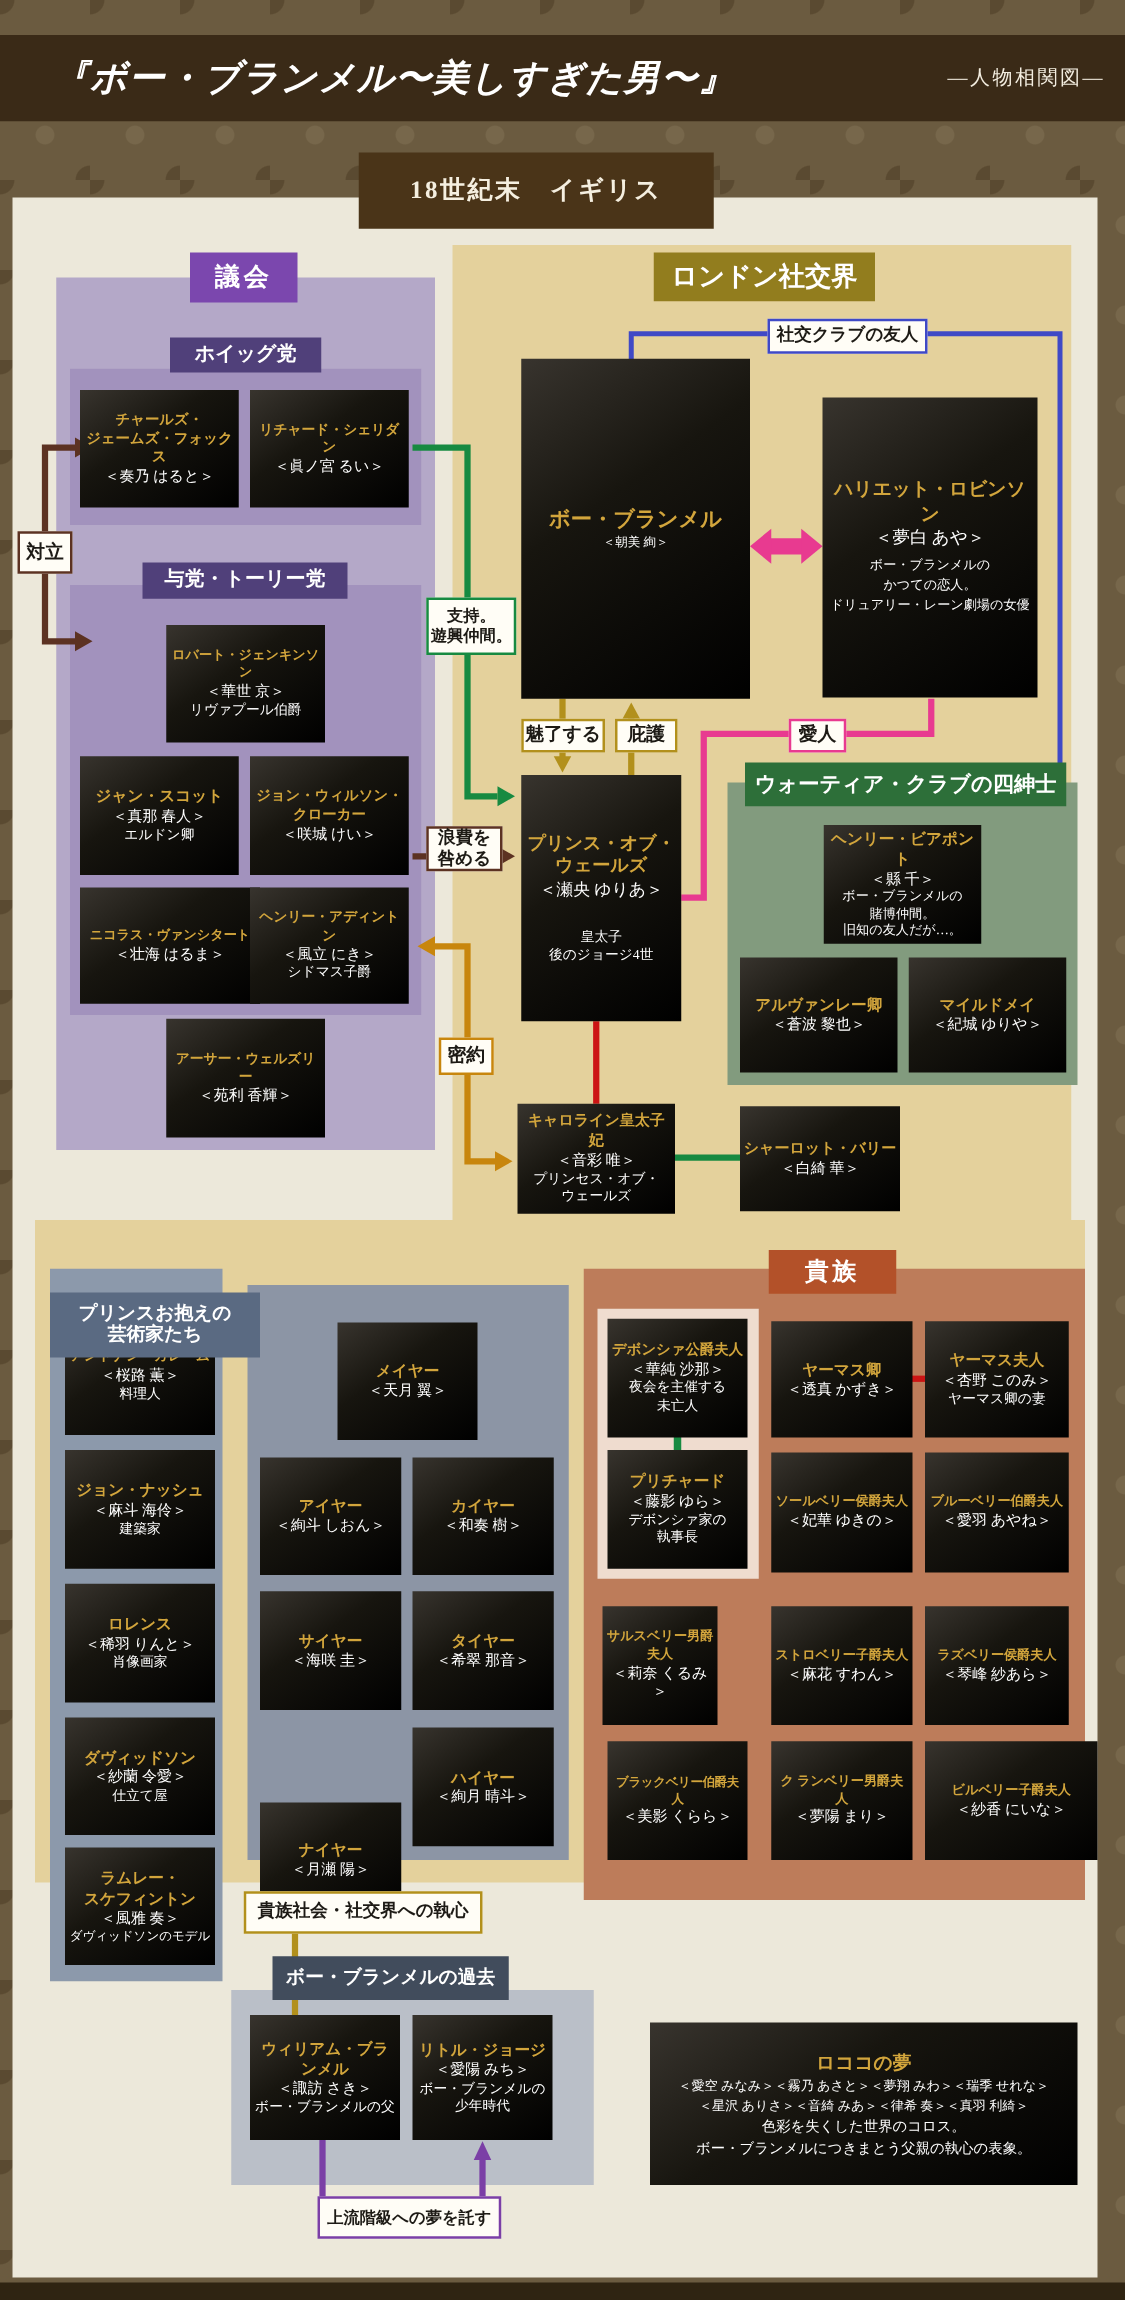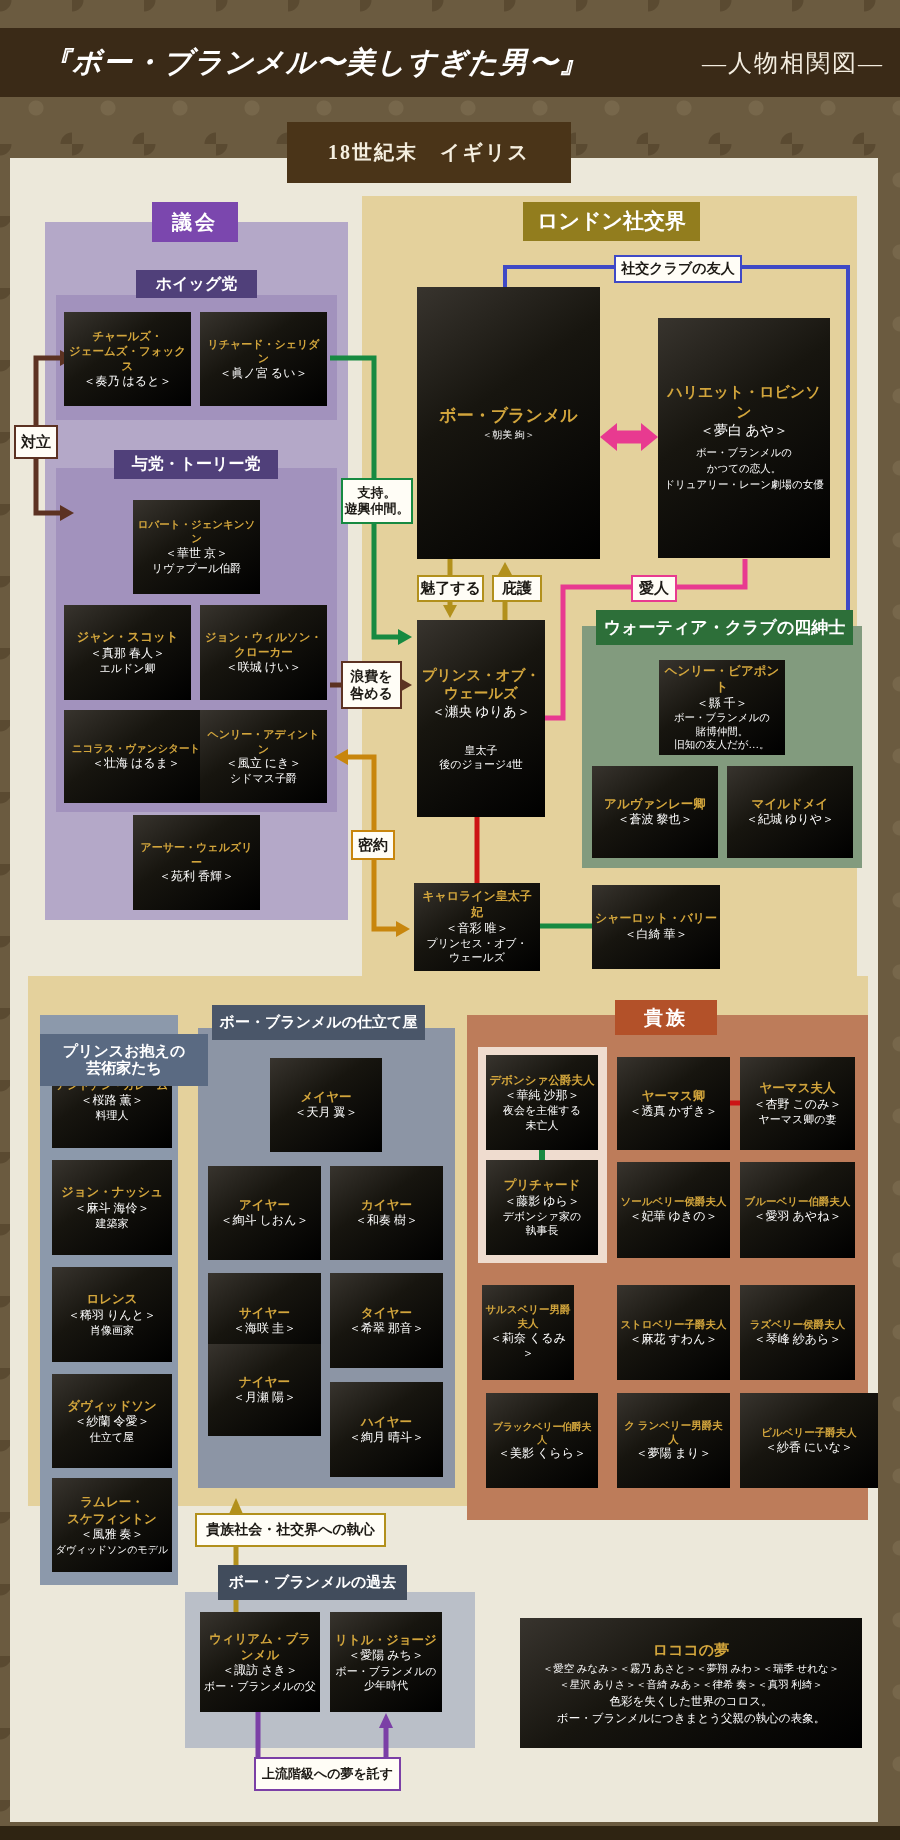--- a/index.html
+++ b/index.html
@@ -10,21 +10,21 @@
       radial-gradient(circle at 50% 50%, #77674b 0 7px, rgba(0,0,0,0) 8px),
       radial-gradient(circle at 0% 0%, #5a4a31 0 11px, rgba(0,0,0,0) 12px),
       radial-gradient(circle at 100% 100%, #5a4a31 0 11px, rgba(0,0,0,0) 12px);
     background-size:72px 72px;}
   .abs{position:absolute;box-sizing:border-box;}
 
   
   #title-band{left:0;top:28px;width:900px;height:69px;background:#3a2a17;z-index:2;
     display:flex;align-items:center;}
   #main-title{position:absolute;left:42px;color:#fff;font-size:29px;font-weight:bold;letter-spacing:1px;font-style:italic;}
-  #sub-title{position:absolute;right:16px;color:#f3ede0;font-size:24px;letter-spacing:2px;}
+  #sub-title{position:absolute;right:16px;color:#f3ede0;font-size:16px;letter-spacing:2px;}
   #bottom-band{left:0;top:1826px;width:900px;height:14px;background:#2f2412;z-index:2;}
 
   
   #sheet{left:10px;top:158px;width:868px;height:1664px;background:#ece8da;z-index:1;}
 
   
   .panel{z-index:2;}
   #tan-upper{left:362px;top:196px;width:495px;height:780px;background:#e4d19c;}
   #tan-lower{left:28px;top:976px;width:840px;height:530px;background:#e4d19c;}
   #parliament-panel{left:45px;top:222px;width:303px;height:698px;background:#b4a8c8;}
@@ -53,21 +53,21 @@
 
   
   .rlabel{z-index:6;background:#fffdf6;color:#1d1a15;display:flex;align-items:center;justify-content:center;
     text-align:center;white-space:pre-line;line-height:1.25;font-weight:bold;font-size:15px;}
   #label-conflict{left:14px;top:425px;width:44px;height:34px;border:2px solid #5c3222;}
   #label-support{left:341px;top:478px;width:72px;height:46px;border:2px solid #178a41;font-size:13px;}
   #label-club-friends{left:614px;top:255px;width:128px;height:28px;border:2px solid #3f49c6;font-size:14px;}
   #label-fascinate{left:417px;top:575px;width:67px;height:27px;border:2px solid #b2901c;}
   #label-patronage{left:492px;top:575px;width:50px;height:27px;border:2px solid #b2901c;}
   #label-lover{left:631px;top:575px;width:46px;height:27px;border:2px solid #e83a90;}
-  #label-admonish{left:341px;top:661px;width:61px;height:48px;border:2px solid #5c3222;font-size:14px;}
+  #label-admonish{left:341px;top:661px;width:61px;height:36px;border:2px solid #5c3222;font-size:14px;}
   #label-secret-pact{left:351px;top:830px;width:44px;height:30px;border:2px solid #c8860d;}
   #label-obsession{left:195px;top:1513px;width:191px;height:34px;border:2px solid #b2901c;font-size:14px;}
   #label-entrust-dream{left:254px;top:1757px;width:147px;height:34px;border:2px solid #7b3fa6;font-size:13px;}
 
   
   .cbox{position:absolute;box-sizing:border-box;z-index:4;padding:3px;
     background:linear-gradient(145deg,#38342e 0%,#17150f 40%,#000 100%);
     display:flex;flex-direction:column;align-items:center;justify-content:center;
     text-align:center;line-height:1.3;}
   .cname{color:#d2a53c;font-weight:bold;font-size:12.5px;white-space:pre-line;}
@@ -93,21 +93,21 @@
   #box-careme{left:52px;top:1053px;width:120px;height:95px}
   #box-nash{left:52px;top:1160px;width:120px;height:95px}
   #box-lawrence{left:52px;top:1267px;width:120px;height:95px}
   #box-davidson{left:52px;top:1374px;width:120px;height:94px}
   #box-skeffington{left:52px;top:1478px;width:120px;height:94px}
   #box-meyer{left:270px;top:1058px;width:112px;height:94px}
   #box-aiyer{left:208px;top:1166px;width:113px;height:94px}
   #box-kaiyer{left:330px;top:1166px;width:113px;height:94px}
   #box-saiyer{left:208px;top:1273px;width:113px;height:95px}
   #box-taiyer{left:330px;top:1273px;width:113px;height:95px}
-  #box-naiyer{left:208px;top:1344px;width:113px;height:92px}
+  #box-naiyer{left:208px;top:1442px;width:113px;height:92px}
   #box-haiyer{left:330px;top:1382px;width:113px;height:95px}
   #box-devonshire{left:486px;top:1055px;width:112px;height:95px}
   #box-pritchard{left:486px;top:1160px;width:112px;height:95px}
   #box-yarmouth{left:617px;top:1057px;width:113px;height:93px}
   #box-yarmouth_wife{left:740px;top:1057px;width:115px;height:93px}
   #box-soulberry{left:617px;top:1162px;width:113px;height:96px}
   #box-blueberry{left:740px;top:1162px;width:115px;height:96px}
   #box-salsberry{left:482px;top:1285px;width:92px;height:95px}
   #box-strawberry{left:617px;top:1285px;width:113px;height:95px}
   #box-raspberry{left:740px;top:1285px;width:115px;height:95px}
@@ -217,21 +217,20 @@
   <div class="abs" id="bottom-band"></div>
 
   <div class="abs shead" id="era-box">18世紀末　イギリス</div>
   <div class="abs shead" id="parliament-header">議会</div>
   <div class="abs shead" id="whig-header">ホイッグ党</div>
   <div class="abs shead" id="tory-header">与党・トーリー党</div>
   <div class="abs shead" id="watier-header">ウォーティア・クラブの四紳士</div>
   <div class="abs shead" id="london-header">ロンドン社交界</div>
   <div class="abs shead" id="artists-header">プリンスお抱えの
 芸術家たち</div>
-  <div class="abs shead" id="tailor-header">ボー・ブランメルの仕立て屋</div>
   <div class="abs shead" id="noble-header">貴族</div>
   <div class="abs shead" id="past-header">ボー・ブランメルの過去</div>
 
   <div class="abs rlabel" id="label-conflict">対立</div>
   <div class="abs rlabel" id="label-support">支持。
 遊興仲間。</div>
   <div class="abs rlabel" id="label-club-friends">社交クラブの友人</div>
   <div class="abs rlabel" id="label-fascinate">魅了する</div>
   <div class="abs rlabel" id="label-patronage">庇護</div>
   <div class="abs rlabel" id="label-lover">愛人</div>

